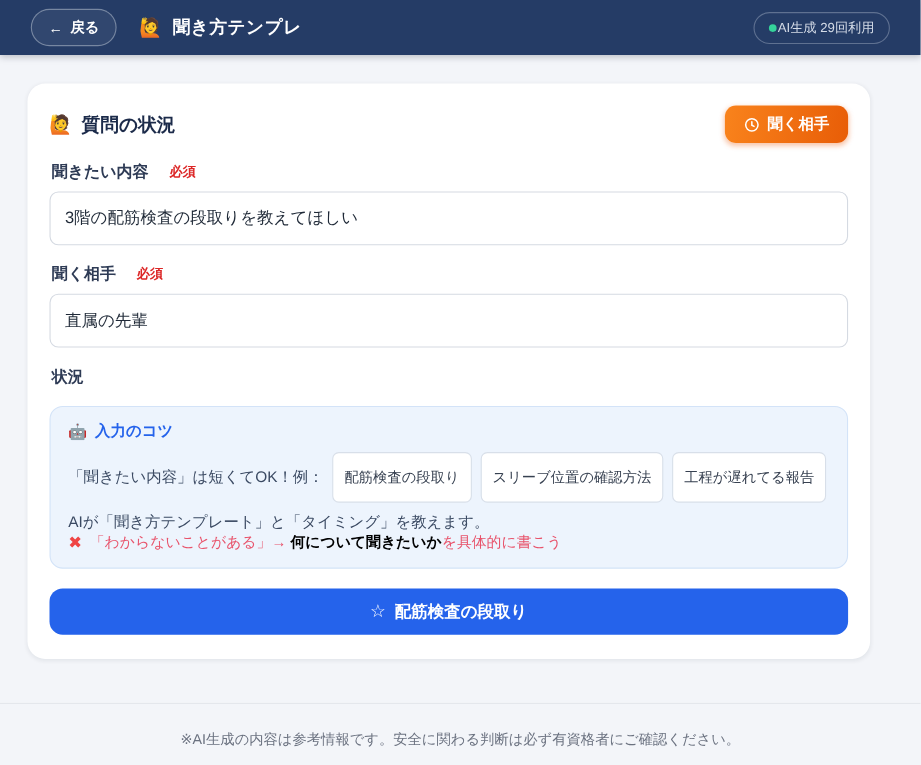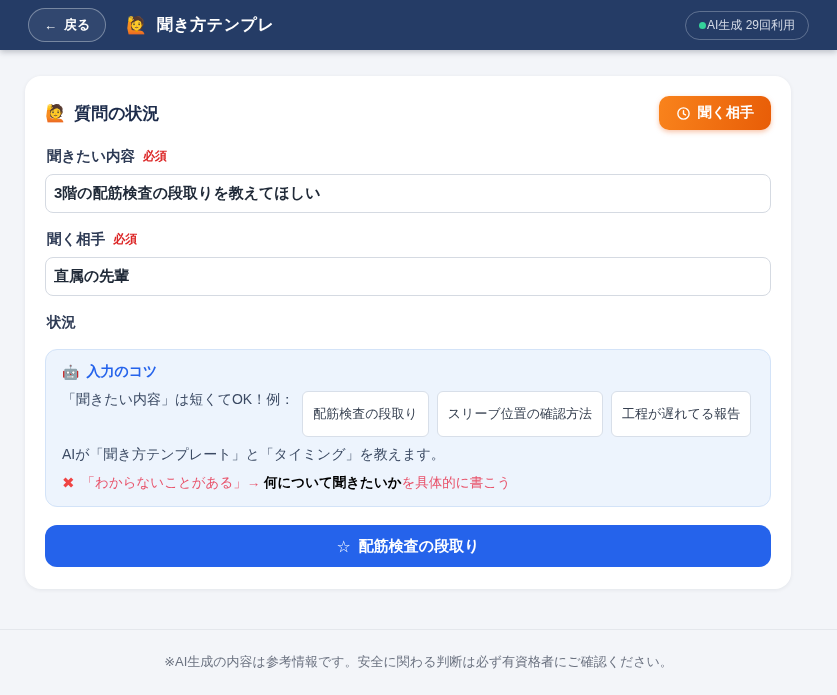--- a/index.html
+++ b/index.html
@@ -49,48 +49,47 @@
     font-size: 17px; font-weight: bold; color: #1c2b4a;
   }
   .sample-btn {
     display: inline-flex; align-items: center; gap: 7px;
     padding: 8px 17px; border: none; border-radius: 10px;
     background: linear-gradient(100deg, #f9831c, #e85d07);
     color: #fff; font-size: 14px; font-weight: bold; cursor: pointer;
     box-shadow: 0 2px 5px rgba(234,88,12,.35);
   }
   .field-label {
-    display: flex; align-items: center; gap: 8px;
+    display: flex; align-items: center; gap: 19px;
     margin: 17px 2px 8px; font-size: 14.5px; font-weight: bold; color: #2e3b55;
   }
   .req { color: #dc2626; font-size: 12px; font-weight: bold; }
   .text-input {
-    width: 726px; height: 39px; padding: 9px 8px;
+    width: 726px; height: 49px; padding: 9px 13px;
     font-size: 15px; color: #1f2937;
     font-family: "Liberation Sans", "DejaVu Sans", sans-serif;
     border: 1px solid #d5dae2; border-radius: 8px; background: #fff;
     outline: none;
-    font-weight: bold;
   }
   
   .tips {
     margin-top: 17px; width: 726px;
     background: #edf4fd; border: 1px solid #d3e3f8; border-radius: 12px;
     padding: 13px 16px 14px; font-size: 14px; color: #3b4a63;
   }
   .tips-title {
     display: flex; align-items: center; gap: 7px;
     color: #2563eb; font-weight: bold; font-size: 14px; margin-bottom: 10px;
   }
-  .tips-line { display: flex; flex-wrap: wrap; gap: 8px; margin-bottom: 9px; }
+  .tips-line { display: flex; align-items: center; flex-wrap: wrap; gap: 8px; margin-bottom: 9px; }
   .chip {
     background: #fff; border: 1px solid #d8dfe9; border-radius: 6px;
     padding: 13px 10px; font-size: 13px; color: #374151; white-space: nowrap;
   }
-  .tips-line2 { margin-bottom: 10px; }
+  .tips-line2 { }
   .tips-warning { display: flex; align-items: center; gap: 7px; color: #e8536b; font-size: 13.5px; }
   .x-icon { color: #ef4444; font-weight: bold; font-size: 15px; }
   .warn-bold { font-weight: bold; color: #000000; }
   
   .generate-btn {
     margin-top: 18px; width: 726px; height: 42px;
     display: flex; align-items: center; justify-content: center; gap: 8px;
     background: #2563eb; border: none; border-radius: 12px;
     color: #fff; font-size: 15px; font-weight: bold; cursor: pointer;
     font-family: "Liberation Sans", "DejaVu Sans", sans-serif;

